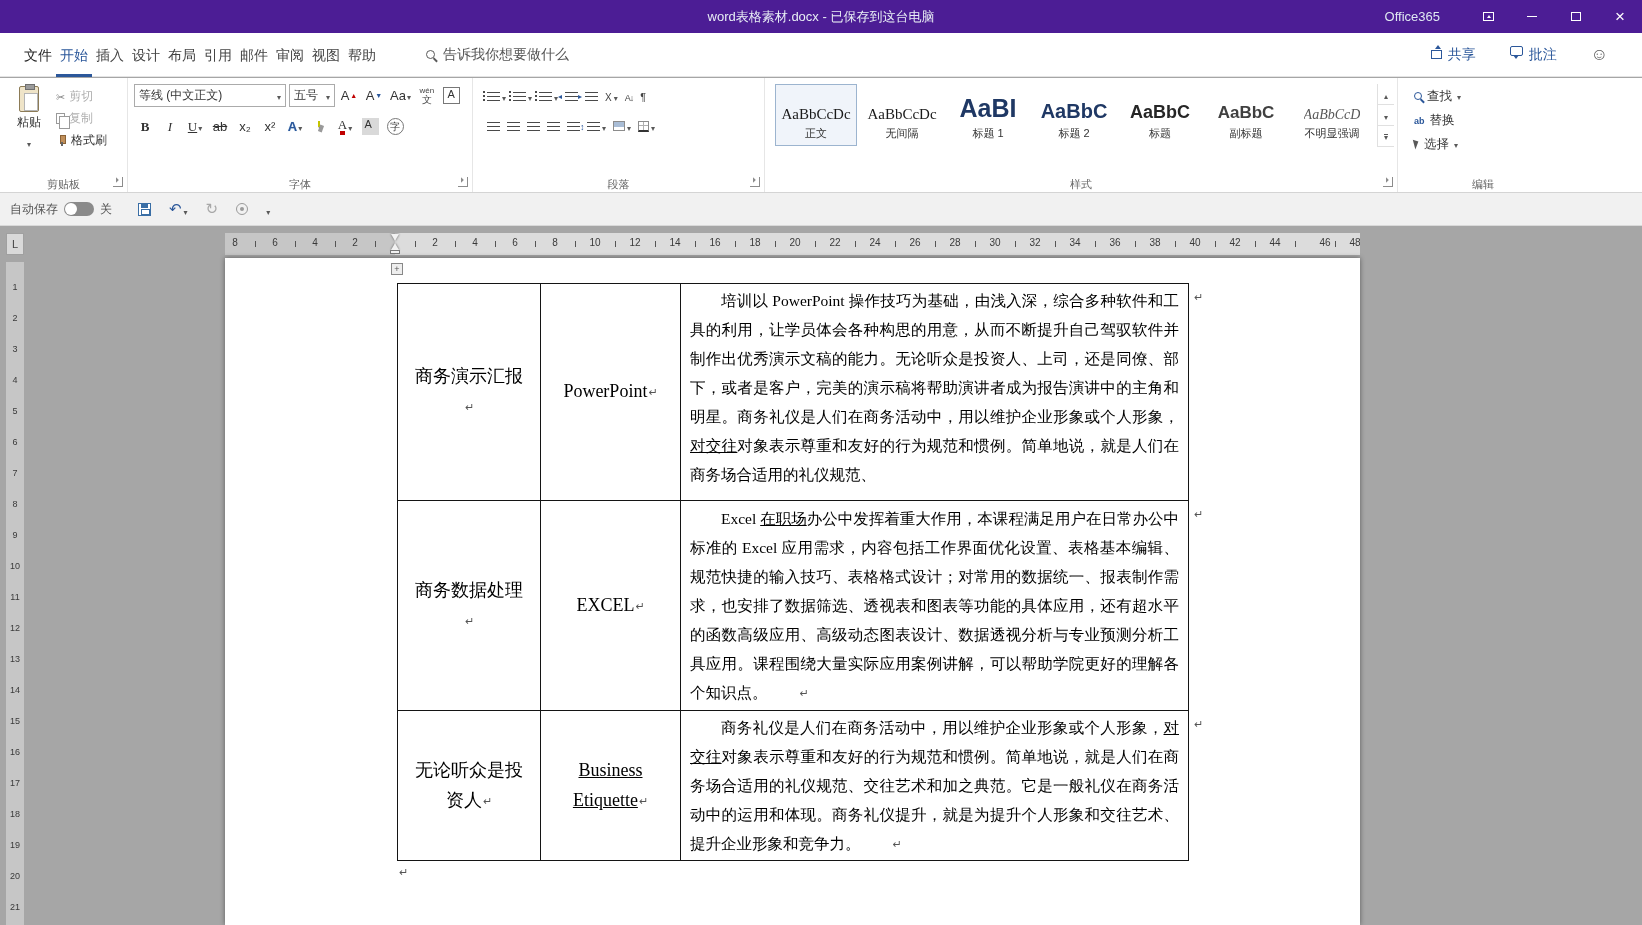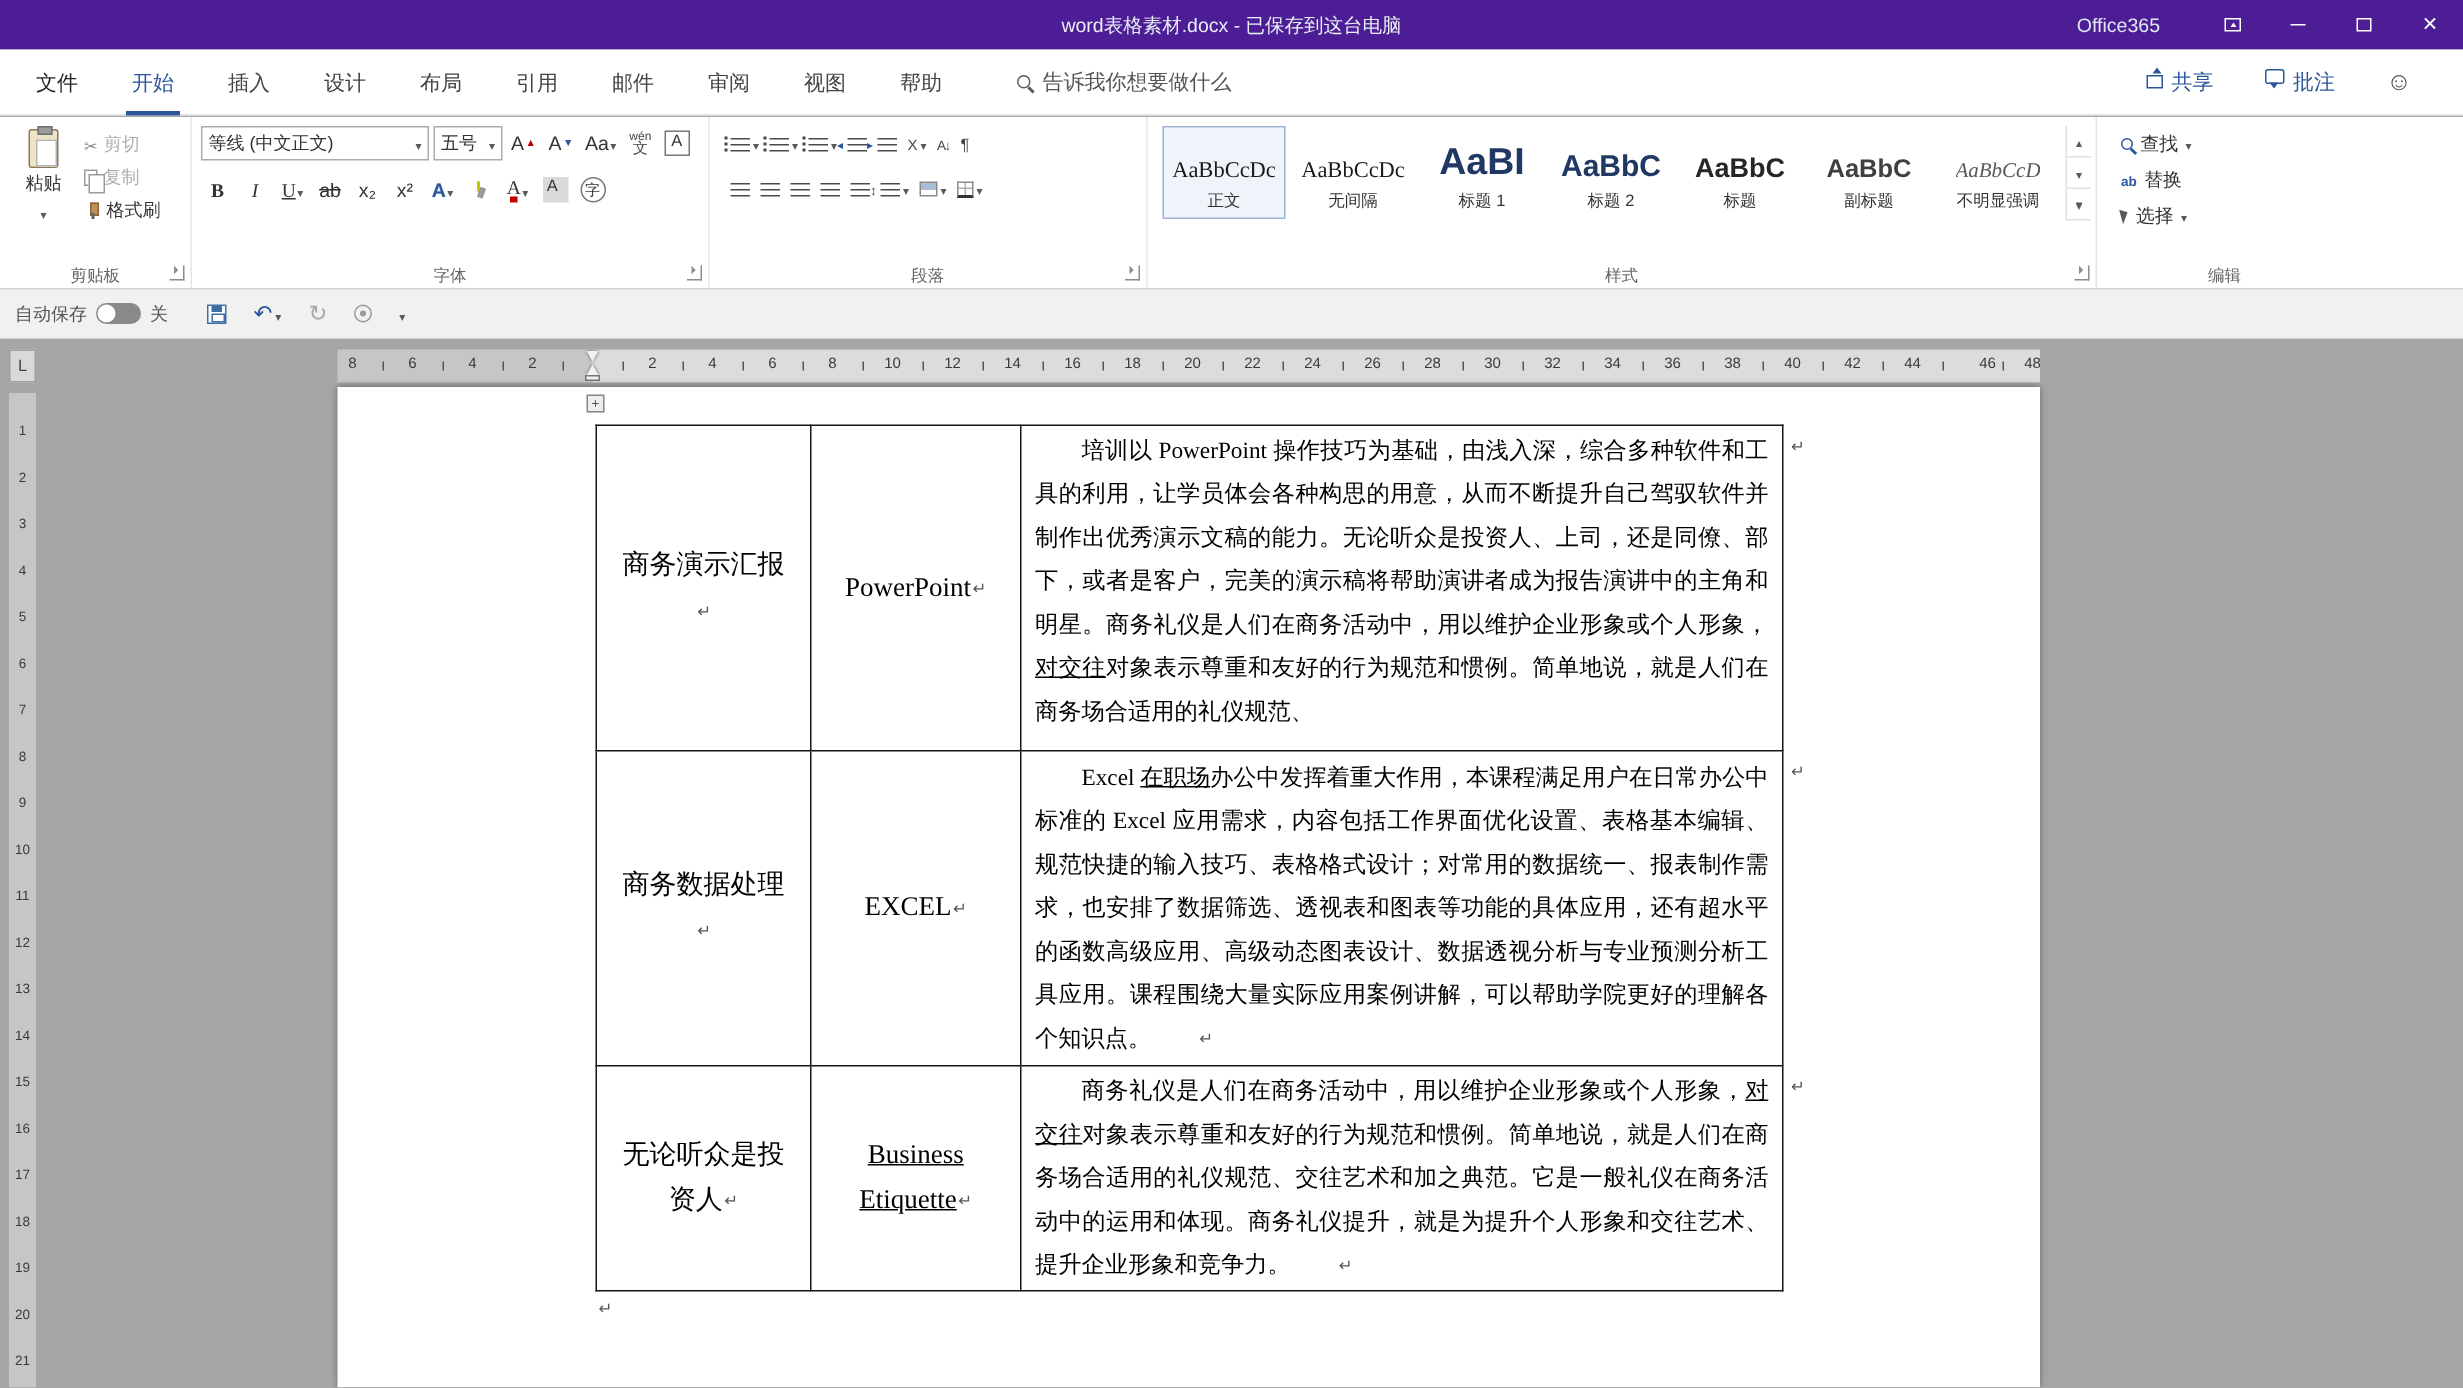--- a/index.html
+++ b/index.html
@@ -13,21 +13,21 @@
   .tb-brand{font-size:13px;color:#dfe8f2;margin-right:26px}
   .tb-btn{width:44px;height:33px;display:flex;align-items:center;justify-content:center;cursor:default}
   .ico-min{width:10px;height:1px;background:#fff}
   .ico-max{width:10px;height:9px;border:1px solid #fff}
   .ico-rdo{width:11px;height:9px;border:1px solid #fff;position:relative}
   .ico-rdo::after{content:"";position:absolute;left:3px;top:2px;border-left:2px solid transparent;border-right:2px solid transparent;border-bottom:3px solid #fff}
   .ico-close::after{content:"×";font-size:17px;color:#fff;line-height:1}
 
   
   .tabrow{position:absolute;top:33px;left:0;width:100%;height:44px;background:#fff;border-bottom:1px solid #e4e4e4;display:flex;align-items:center}
-  .tab{font-size:14px;color:#444;padding:0 4px;margin-left:28px;height:44px;line-height:44px;position:relative;cursor:default;white-space:nowrap}
+  .tab{font-size:14px;color:#444;padding:0 4px;height:44px;line-height:44px;position:relative;cursor:default;white-space:nowrap}
   .tab:first-child{margin-left:20px;color:#262626}
   .tab.active{color:#2b579a}
   .tab.active::after{content:"";position:absolute;left:0;right:0;bottom:0;height:3px;background:#2b579a}
   .tab-search{display:flex;align-items:center;margin-left:46px;color:#555;font-size:14px;gap:8px}
   .ico-search{width:9px;height:9px;border:1.5px solid #5a5a5a;border-radius:50%;position:relative;display:inline-block}
   .ico-search::after{content:"";position:absolute;width:5px;height:1.5px;background:#5a5a5a;right:-4px;bottom:-2px;transform:rotate(45deg)}
   .tab-right{margin-left:auto;display:flex;align-items:center;height:44px}
   .tr-item{display:flex;align-items:flex-start;gap:6px;font-size:14px;color:#2b579a;margin-right:34px;cursor:default}
   .ico-share{width:11px;height:9px;border:1px solid #2b579a;position:relative;margin-top:4px}
   .ico-share::before{content:"";position:absolute;left:3px;top:-6px;border-left:3px solid transparent;border-right:3px solid transparent;border-bottom:4px solid #2b579a}

